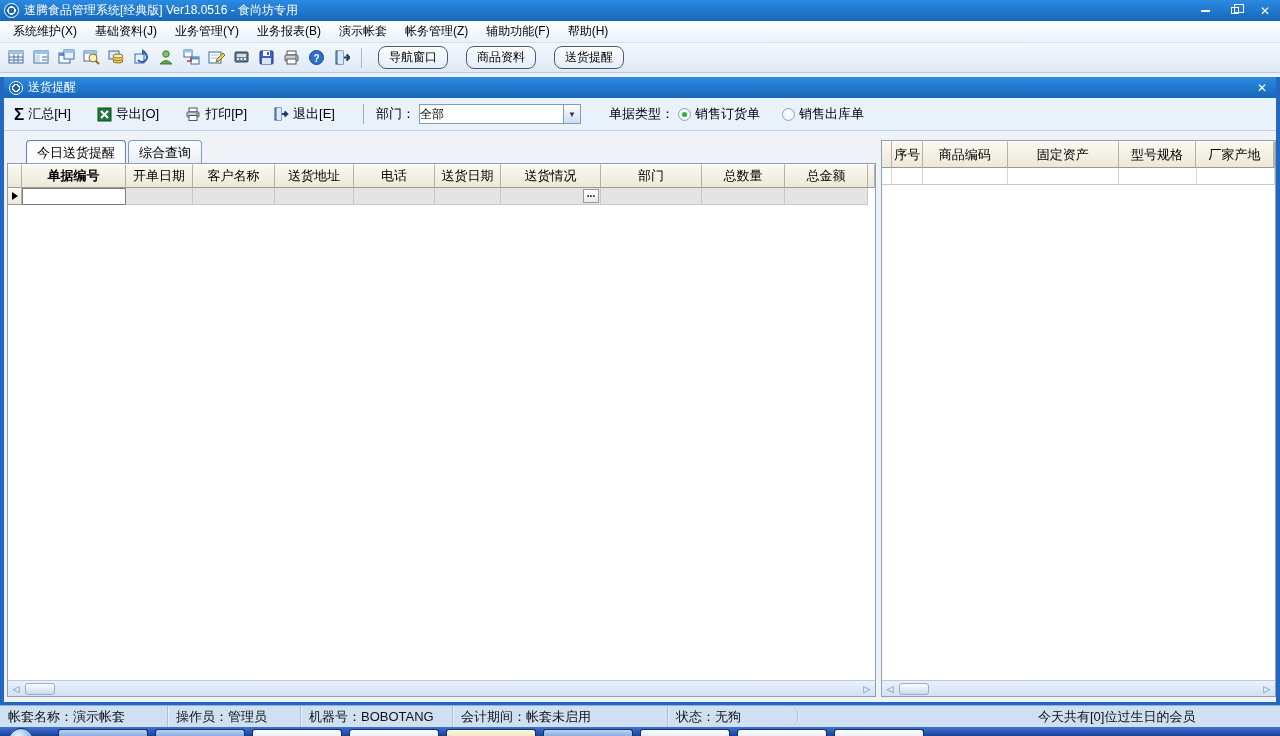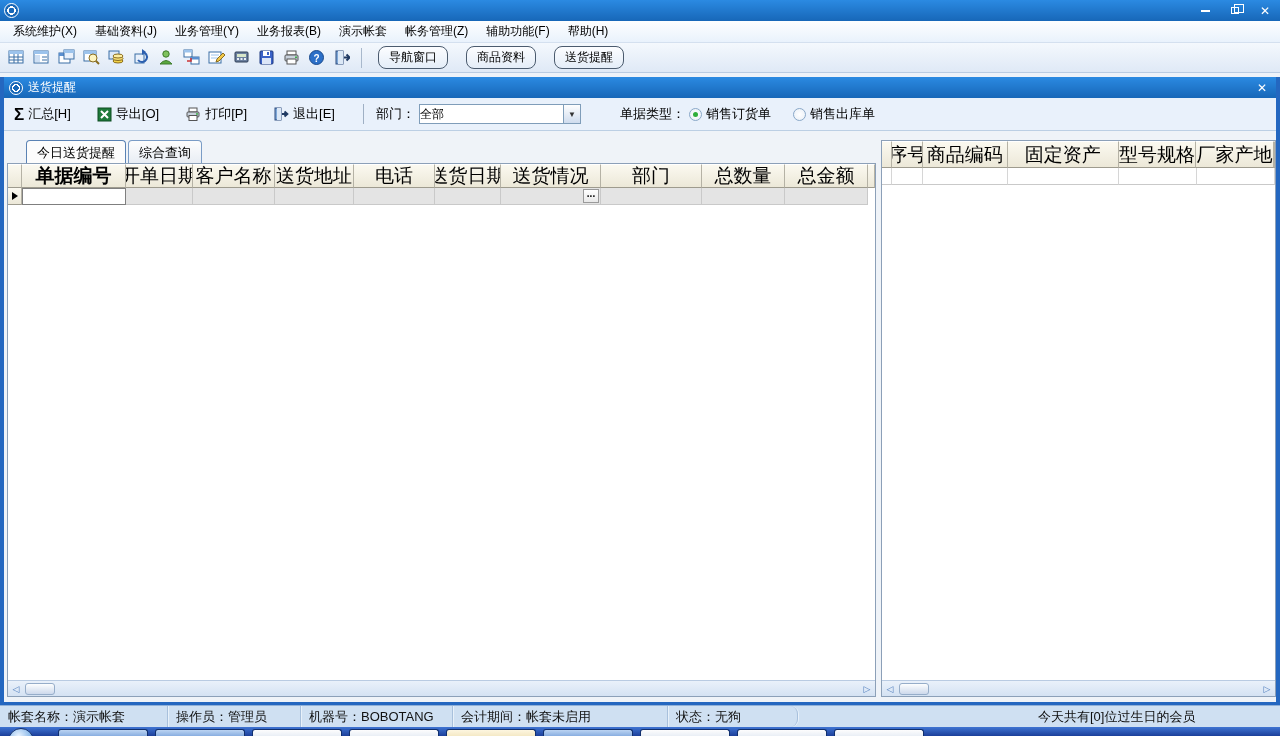--- a/index.html
+++ b/index.html
@@ -63,21 +63,21 @@
   .tab { border:1px solid #7a9cc6; border-bottom:none; border-radius:4px 4px 0 0; padding:3px 10px 0 10px;
     margin-right:2px; background:linear-gradient(180deg,#fdfdfd,#e8edf4); font-size:13px; cursor:pointer; }
   .tab.active { background:#fcfcfc; position:relative; z-index:2; border-color:#5a82b4; }
 
   
   .grid { position:absolute; background:#fff; border:1px solid #8ca0b8; }
   #left-grid  { left:3px;  top:86px; width:869px; height:534px; }
   #right-grid { left:877px; top:63px; width:395px; height:557px; }
   .hdr-row { display:flex; }
   .hdr-cell { background:linear-gradient(180deg,#fbf9f0,#ece8d8); border-right:1px solid #b5b2a5; border-bottom:1px solid #9e9b8e;
-    border-top:1px solid #fff; text-align:center; font-size:19px; display:flex; align-items:center; justify-content:center; overflow:hidden; white-space:nowrap; }
+    border-top:1px solid #fff; text-align:center; font-size:13px; display:flex; align-items:center; justify-content:center; overflow:hidden; white-space:nowrap; }
   #left-grid .hdr-cell { height:24px; }
   #right-grid .hdr-cell { height:27px; }
   .data-row { display:flex; }
   .d-cell { height:17px; border-right:1px solid #c9c9c9; border-bottom:1px solid #c9c9c9; background:#e4e4e4; position:relative; }
   .d-cell.white { background:#fff; border:1px solid #7f7f7f; }
   .sel-cell { background:linear-gradient(180deg,#fbf9f0,#ece8d8); border-right:1px solid #b5b2a5; border-bottom:1px solid #9e9b8e;
     display:flex; align-items:center; justify-content:center; }
   .tri-right { width:0; height:0; border-left:6px solid #000; border-top:4px solid transparent; border-bottom:4px solid transparent; }
   .ellipsis-btn { position:absolute; right:1px; top:1px; width:16px; height:14px; background:linear-gradient(180deg,#fff,#e8e8e8);
     border:1px solid #9a9a9a; font-size:10px; line-height:8px; text-align:center; cursor:pointer; font-weight:bold; }
@@ -115,20 +115,21 @@
 
   svg { display:block; }
 </style>
 </head>
 <body>
 
 <div id="app">
 
   <div id="titlebar">
     <div class="app-icon"></div>
+    <div class="title-text">速腾食品管理系统[经典版] Ver18.0516  -  食尚坊专用</div>
     <div id="win-controls">
       <div class="win-btn">
           <div class="glyph-min"></div>
         </div>
       <div class="win-btn">
           <div class="glyph-restore"></div>
         </div>
       <div class="win-btn glyph-close">✕</div>
     </div>
   </div>
@@ -306,21 +307,21 @@
             </svg>
           </span>
         <span>退出[E]</span>
       </div>
       <div class="vsep"></div>
       <span class="field-label">部门：</span>
       <div id="dept-combo">
         <span class="val">全部</span>
         <span class="drop">▼</span>
       </div>
-      <span class="field-label" style="margin-left:39px;">单据类型：</span>
+      <span class="field-label" style="margin-left:28px;">单据类型：</span>
       <div class="radio selected">
         <span class="dot"></span>
         <span>销售订货单</span>
       </div>
       <div class="radio">
         <span class="dot"></span>
         <span>销售出库单</span>
       </div>
     </div>
 

